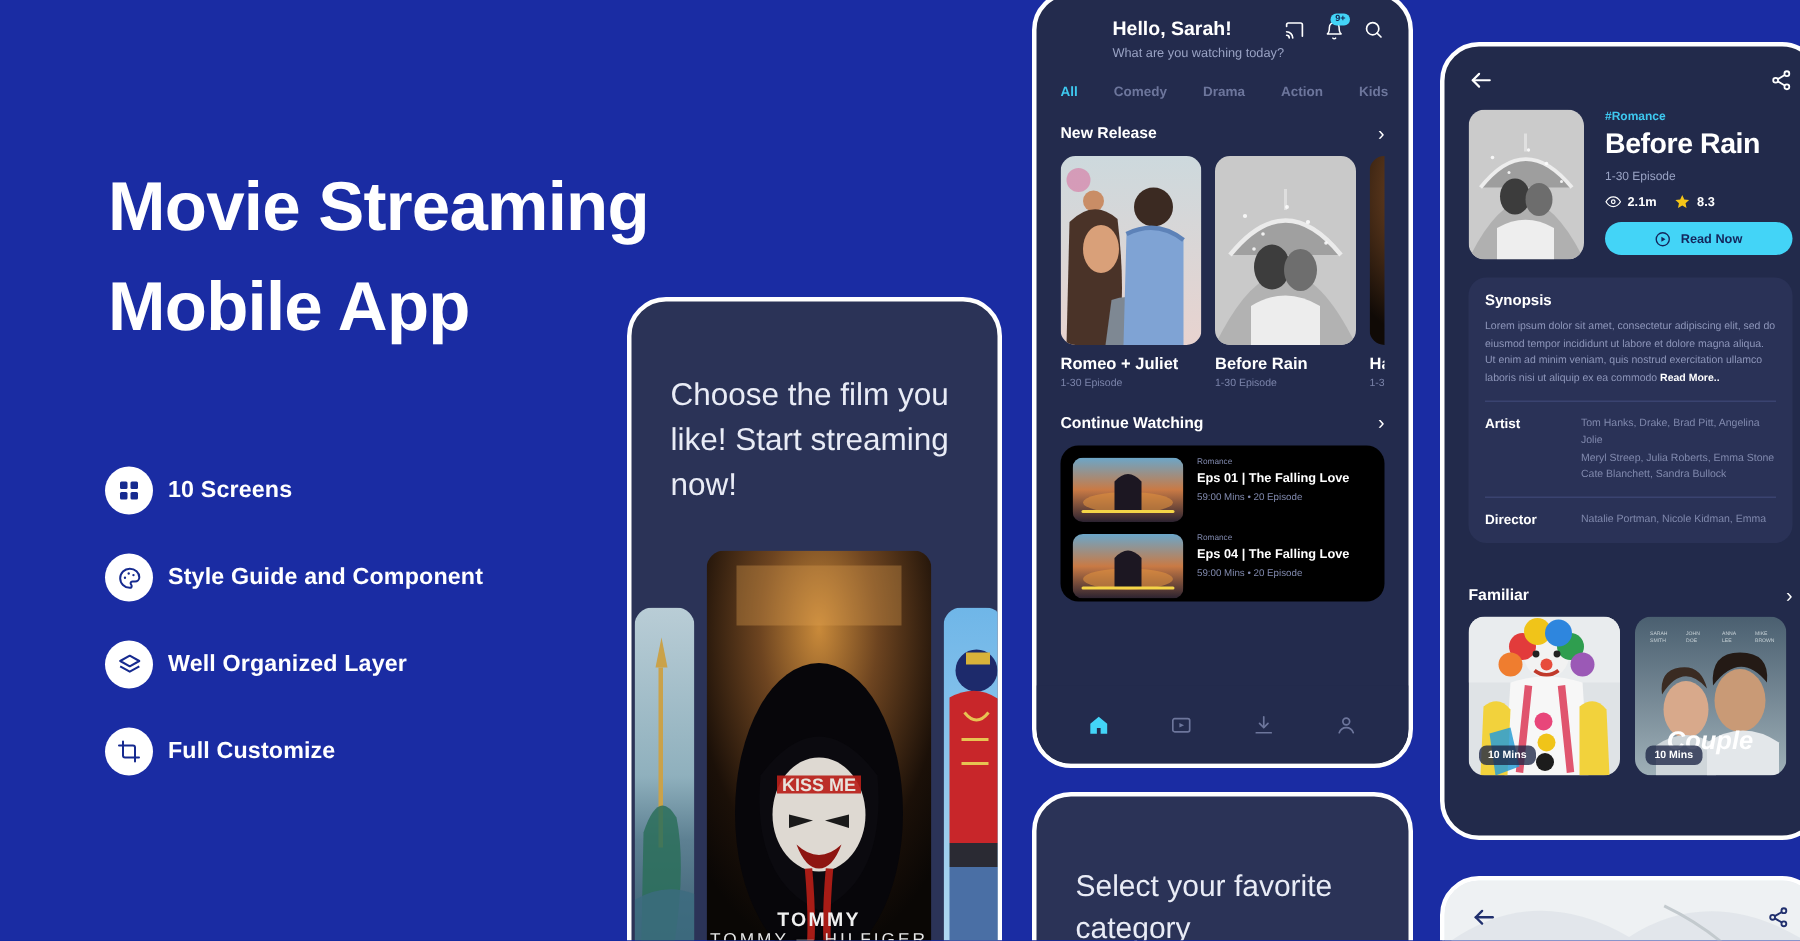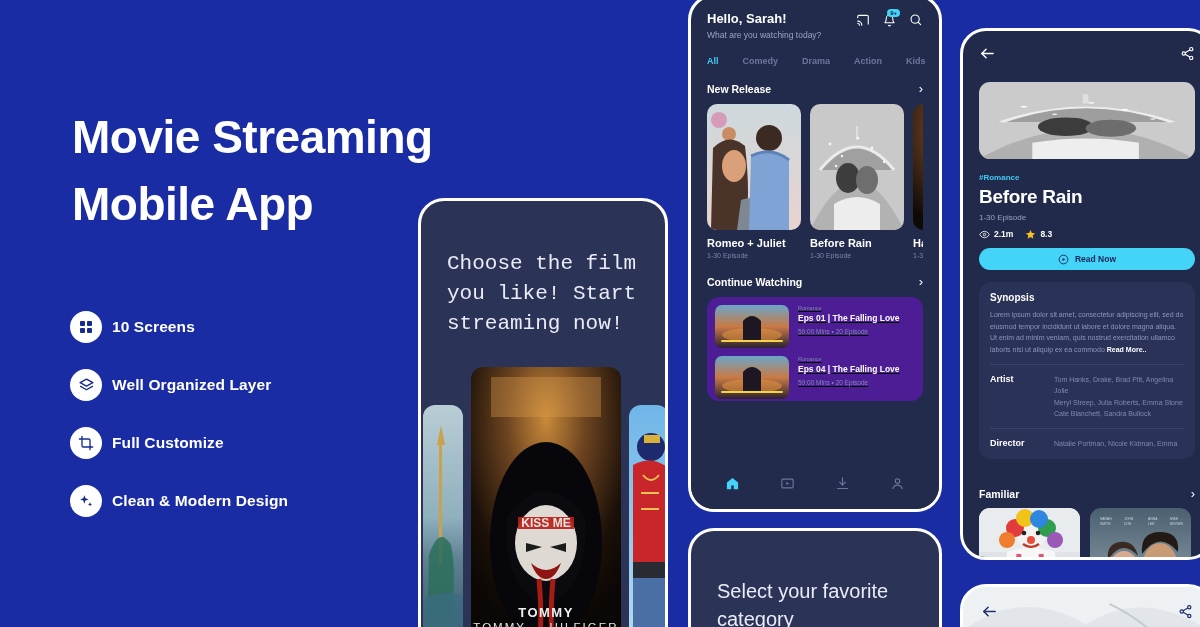--- a/index.html
+++ b/index.html
@@ -48,21 +48,20 @@
   
   #phoneA {
     left: 418px; top: 198px; width: 250px; height: 480px;
     background: #2b3357;
     border: 3px solid #ffffff;
     border-radius: 26px;
   }
   .onb-head {
     color: #e9ecf6; font-size: 21px; font-weight: 400; line-height: 1.42;
     padding: 48px 26px 0 26px;
-    font-family: Liberation Mono, monospace;
   }
   .onb-carousel {
     position: absolute; left: 0; top: 166px; width: 100%; height: 320px;
     display: flex; align-items: flex-start; gap: 8px;
     padding-left: 2px;
   }
   .onb-card {
     border-radius: 12px; overflow: hidden; flex: 0 0 auto;
     position: relative;
   }
@@ -75,21 +74,21 @@
     text-shadow: 0 1px 3px rgba(0,0,0,.8);
   }
 
   
   #phoneB {
     left: 688px; top: -6px; width: 254px; height: 518px;
     background: #232b4d;
     border: 3px solid #ffffff; border-radius: 26px;
   }
   .scr { padding: 14px 16px 0 16px; position: relative; height: 100%; }
-  .hdr { display: flex; align-items: flex-start; justify-content: space-between; }
+  .hdr { display: flex; align-items: flex-start; justify-content: flex-end; }
   .hello { color: #ffffff; font-size: 13px; font-weight: 800; }
   .subhello { color: #9aa3c4; font-size: 8.5px; margin-top: 4px; }
   .hdr-icons { display: flex; align-items: center; gap: 13px; padding-top: 2px; }
   .hdr-icons > span { position: relative; display: block; line-height: 0; cursor: pointer; }
   .badge {
     position: absolute; right: -4px; top: -5px;
     background: #43d4f7; color: #11204a;
     font-size: 6px; font-weight: 800;
     border-radius: 8px; padding: 1px 3px; line-height: 1;
   }
@@ -104,22 +103,22 @@
   .sec-title { color: #ffffff; font-size: 10.5px; font-weight: 800; }
   .chev { color: #ffffff; font-size: 13px; line-height: 1; }
 
   .nr-row { display: flex; gap: 9px; margin-top: 9px; overflow: hidden; }
   .nr-card { flex: 0 0 94px; }
   .nr-thumb { width: 94px; height: 126px; border-radius: 10px; overflow: hidden; position: relative; }
   .nr-name { color: #ffffff; font-size: 11px; font-weight: 800; margin-top: 7px; }
   .nr-sub { color: #7b84aa; font-size: 7px; margin-top: 3px; }
 
   .cw-wrap {
-    margin-top: 9px; background: #4c1d95; border-radius: 12px;
-    padding: 8px; height: 104px; overflow: hidden; text-decoration: underline;
+    margin-top: 9px; background: #000000; border-radius: 12px;
+    padding: 8px; height: 104px; overflow: hidden;
   }
   .cw-item { display: flex; gap: 9px; margin-bottom: 8px; }
   .cw-thumb { flex: 0 0 74px; height: 43px; border-radius: 7px; overflow: hidden; position: relative; }
   .cw-prog { position: absolute; left: 6px; right: 6px; bottom: 6px; height: 2px; background: #f5d547; border-radius: 2px; }
   .cw-tag { color: #8089ad; font-size: 5.5px; }
   .cw-title { color: #ffffff; font-size: 8.5px; font-weight: 800; margin-top: 2px; }
   .cw-meta { color: #8089ad; font-size: 6.5px; margin-top: 5px; }
 
   .navbar {
     position: absolute; left: 0; right: 0; bottom: 0; height: 52px;
@@ -138,21 +137,21 @@
     padding: 46px 26px 0 26px;
   }
 
   
   #phoneD {
     left: 960px; top: 28px; width: 254px; height: 532px;
     background: #222a4b; border: 3px solid #ffffff; border-radius: 26px;
   }
   .det { padding: 14px 16px 0 16px; position: relative; height: 100%; }
   .det-top { display: flex; align-items: center; justify-content: space-between; }
-  .det-hero { display: flex; gap: 14px; margin-top: 16px; flex-direction: column; }
+  .det-hero { display: flex; gap: 14px; margin-top: 6px; }
   .det-poster { flex: 0 0 77px; height: 100px; border-radius: 11px; overflow: hidden; }
   .det-info { flex: 1; min-width: 0; }
   .det-genre { color: #3ec9f0; font-size: 8px; font-weight: 800; }
   .det-title { color: #ffffff; font-size: 19px; font-weight: 800; margin-top: 4px; letter-spacing: -.3px; white-space: nowrap; }
   .det-eps { color: #9aa3c4; font-size: 8px; margin-top: 5px; }
   .det-stats { display: flex; align-items: center; gap: 12px; margin-top: 7px; }
   .stat { display: flex; align-items: flex-start; gap: 4px; color: #ffffff; font-size: 8.5px; font-weight: 800; }
   .btn-play {
     margin-top: 8px; background: #43d4f7; border-radius: 20px;
     height: 22px; display: flex; align-items: center; justify-content: center;
@@ -207,20 +206,31 @@
         <svg width="16" height="16" viewBox="0 0 16 16" fill="#162a8f">
           <rect x="2" y="2" width="5" height="5" rx="1"></rect>
             <rect x="9" y="2" width="5" height="5" rx="1"></rect>
           <rect x="2" y="9" width="5" height="5" rx="1"></rect>
             <rect x="9" y="9" width="5" height="5" rx="1"></rect>
         </svg>
       </span>
       <span class="feature-label">10 Screens</span>
     </div>
 
+    <div class="feature-row">
+      <span class="feature-ico">
+        <svg width="17" height="17" viewBox="0 0 24 24" fill="none" stroke="#162a8f" stroke-width="1.9">
+          <path d="M12 3a9 9 0 1 0 0 18c1 0 1.8-.8 1.8-1.8 0-.5-.2-.9-.5-1.2-.3-.3-.5-.7-.5-1.2 0-1 .8-1.8 1.8-1.8H17a4 4 0 0 0 4-4c0-4.4-4-8-9-8z"></path>
+          <circle cx="7.5" cy="11.5" r="1.1" fill="#162a8f" stroke="none"></circle>
+          <circle cx="11" cy="7.5" r="1.1" fill="#162a8f" stroke="none"></circle>
+          <circle cx="15.5" cy="9" r="1.1" fill="#162a8f" stroke="none"></circle>
+        </svg>
+      </span>
+      <span class="feature-label">Style Guide and Component</span>
+    </div>
 
     <div class="feature-row">
       <span class="feature-ico">
         <svg width="17" height="17" viewBox="0 0 24 24" fill="none" stroke="#162a8f" stroke-width="1.9" stroke-linejoin="round">
           <path d="M12 3 3 8l9 5 9-5-9-5z"></path>
             <path d="M3 13l9 5 9-5"></path>
         </svg>
       </span>
       <span class="feature-label">Well Organized Layer</span>
     </div>
@@ -228,29 +238,20 @@
     <div class="feature-row">
       <span class="feature-ico">
         <svg width="16" height="16" viewBox="0 0 24 24" fill="none" stroke="#162a8f" stroke-width="2" stroke-linecap="round">
           <path d="M6 2v14a2 2 0 0 0 2 2h14"></path>
             <path d="M2 6h14a2 2 0 0 1 2 2v14"></path>
         </svg>
       </span>
       <span class="feature-label">Full Customize</span>
     </div>
 
-    <div class="feature-row">
-      <span class="feature-ico">
-        <svg width="17" height="17" viewBox="0 0 24 24" fill="#162a8f">
-          <path d="M9 3l1.6 4.4L15 9l-4.4 1.6L9 15l-1.6-4.4L3 9l4.4-1.6z"></path>
-          <path d="M17 13l.9 2.3L20 16l-2.1.8L17 19l-.9-2.2L14 16l2.1-.7z"></path>
-        </svg>
-      </span>
-      <span class="feature-label">Clean &amp; Modern Design</span>
-    </div>
   </div>
 
   <div class="phone" id="phoneA">
     <div class="onb-head">Choose the film you like! Start streaming now!</div>
 
     <div class="onb-carousel">
 
       <div class="onb-card onb-side">
         <svg class="img" viewBox="0 0 40 250" preserveAspectRatio="none">
           <defs>

